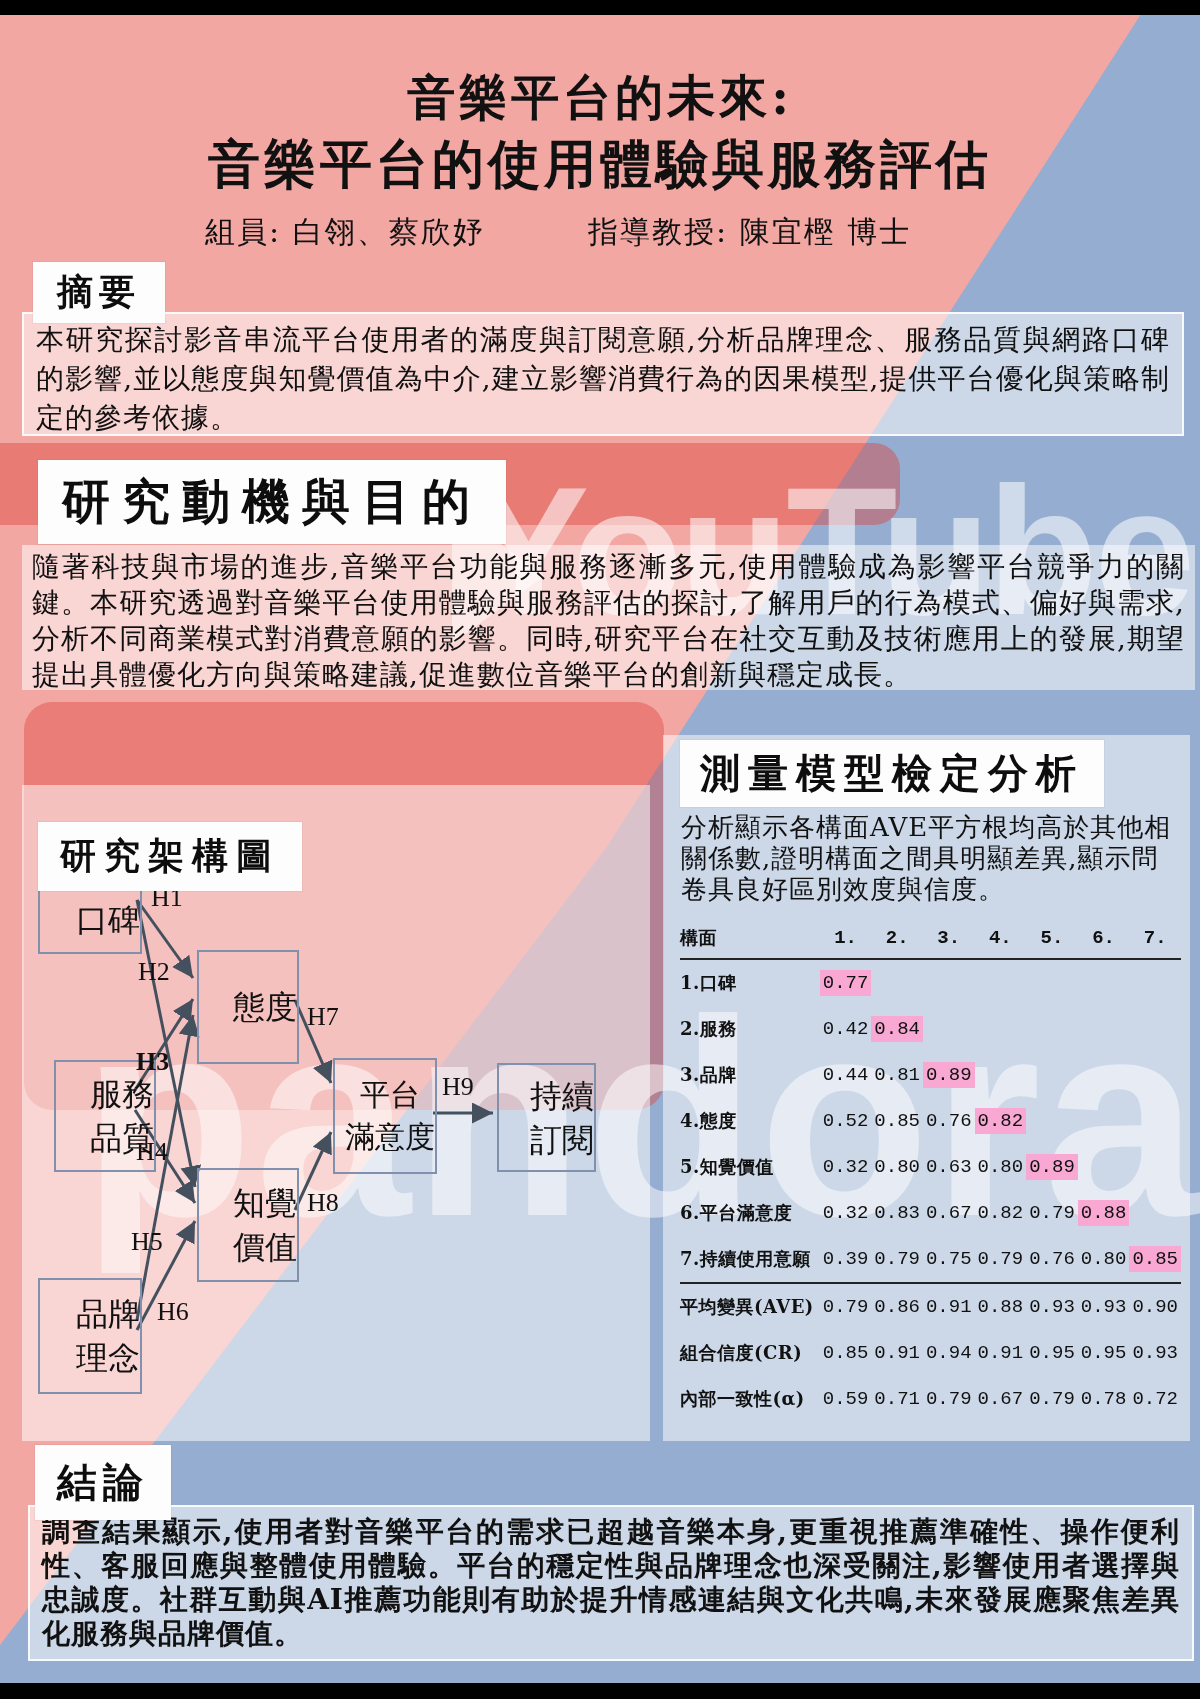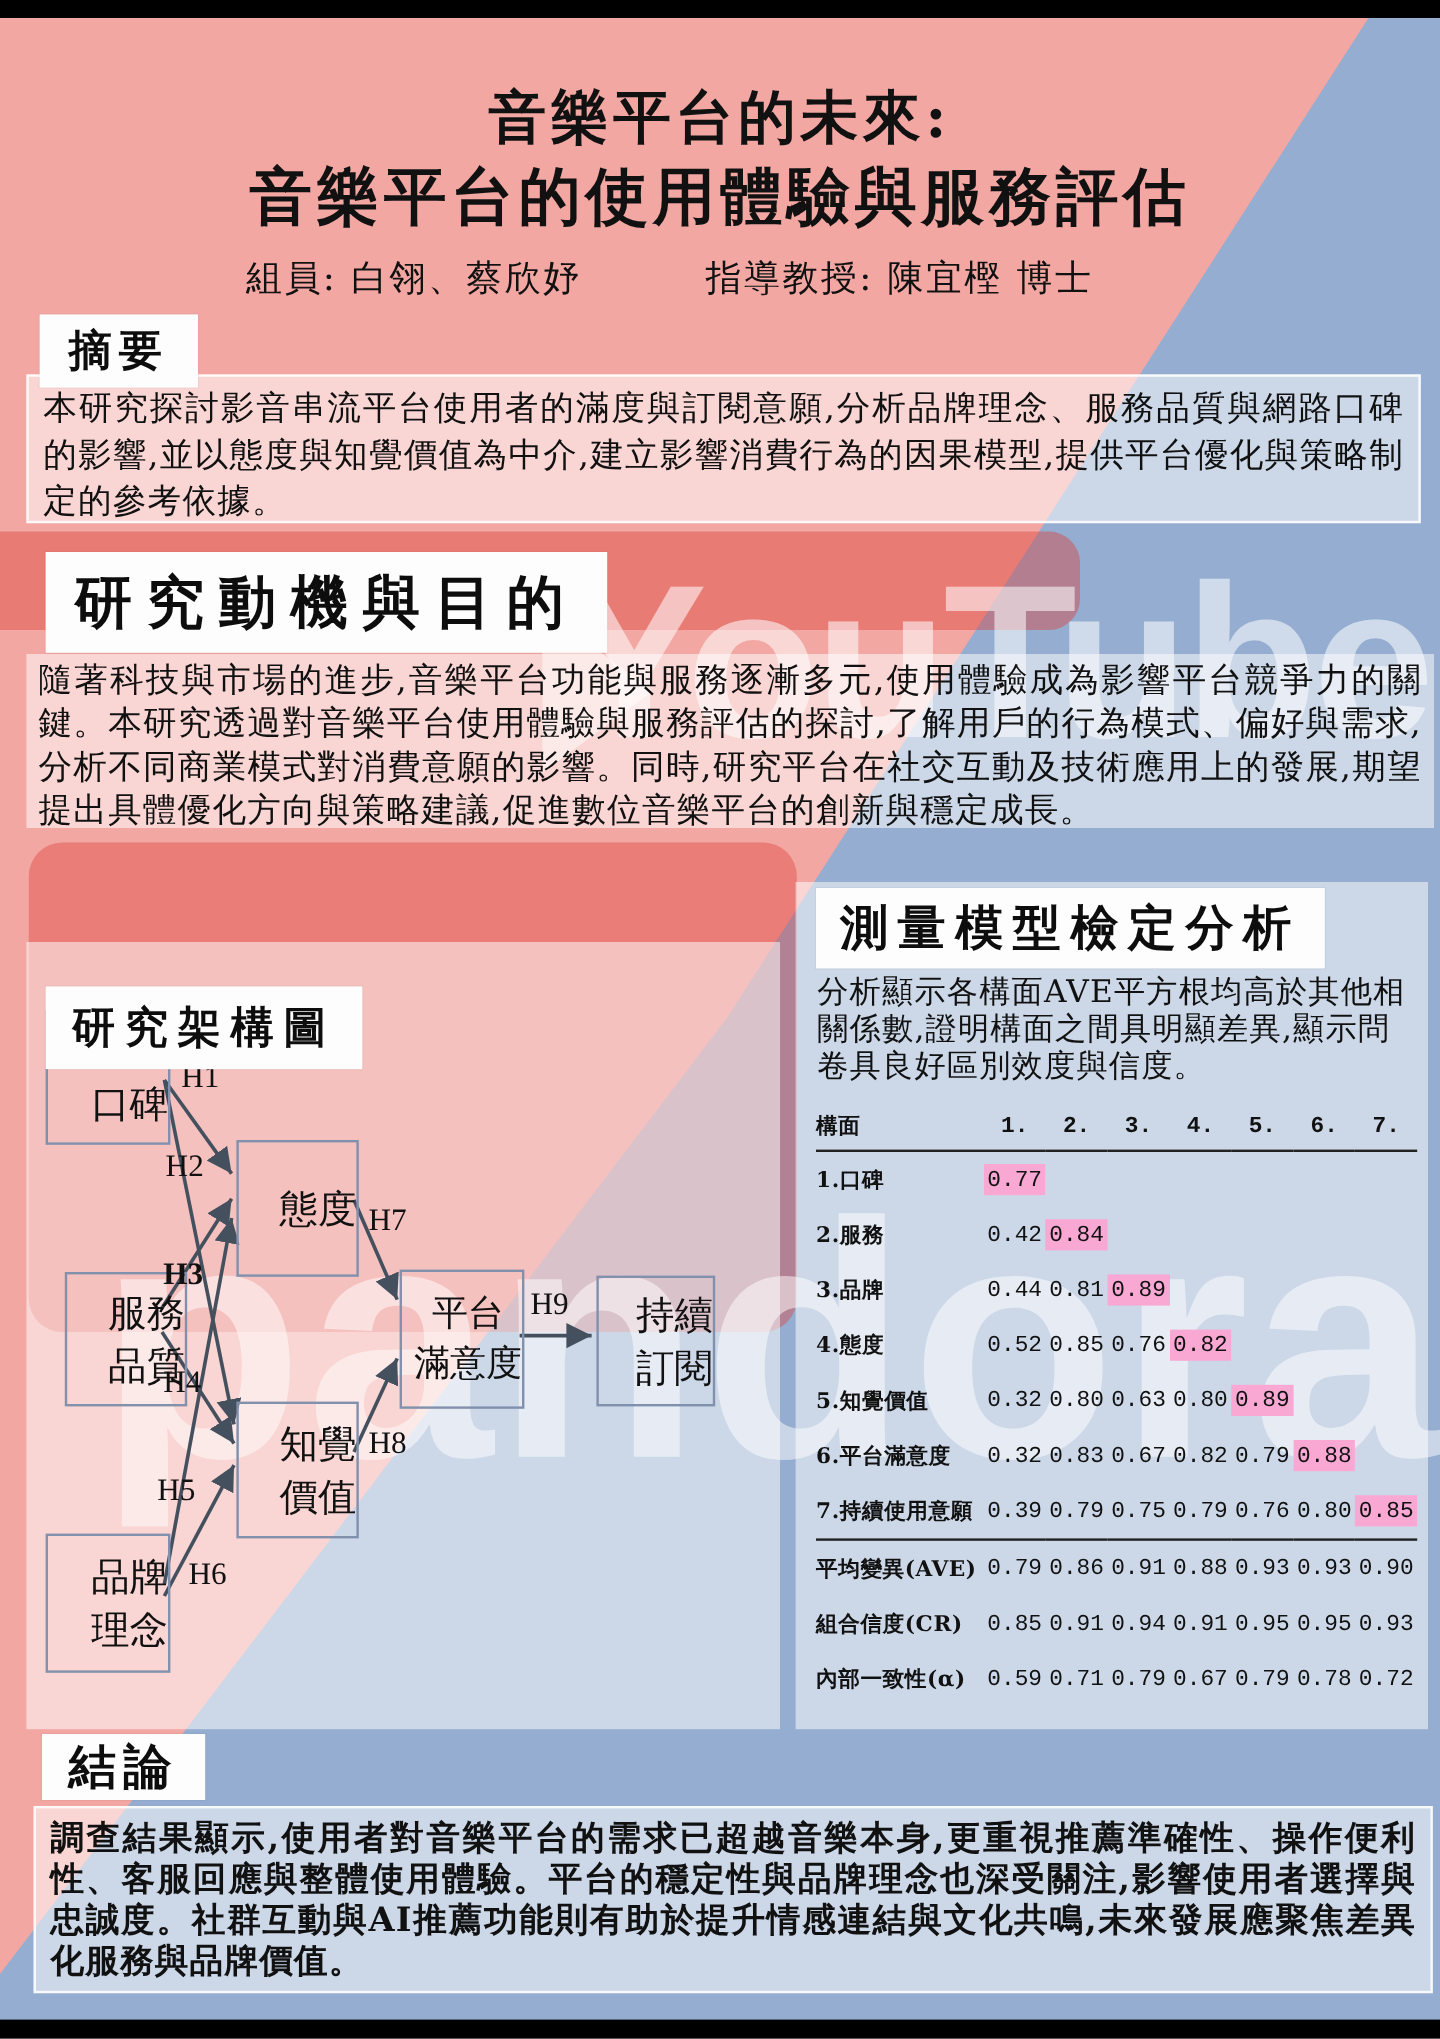--- a/index.html
+++ b/index.html
@@ -254,19 +254,19 @@
             <td class="val"><span>0.67</span></td>
             <td class="val"><span>0.79</span></td>
             <td class="val"><span>0.78</span></td>
             <td class="val"><span>0.72</span></td>
           </tr>
         </tbody>
     </table>
   </div>
   <div class="chip" style="left:680px;top:740px;font-size:40px;letter-spacing:8px;padding:6px 20px;">測量模型檢定分析</div>
 
-  <div class="chip" style="left:35px;top:1445px;font-size:40px;letter-spacing:6px;padding:0 22px;">結論</div>
+  <div class="chip" style="left:35px;top:1445px;font-size:40px;letter-spacing:6px;padding:10px 22px;">結論</div>
   <div class="panel bordered" style="left:28px;top:1505px;width:1162px;height:152px;">
     <div class="bodytext" style="padding:8px 12px;line-height:34px;font-weight:bold;">調查結果顯示,使用者對音樂平台的需求已超越音樂本身,更重視推薦準確性、操作便利性、客服回應與整體使用體驗。平台的穩定性與品牌理念也深受關注,影響使用者選擇與忠誠度。社群互動與AI推薦功能則有助於提升情感連結與文化共鳴,未來發展應聚焦差異化服務與品牌價值。</div>
   </div>
 
   <div class="bar bar-bottom"></div>
 </div>
 
 </body></html>

